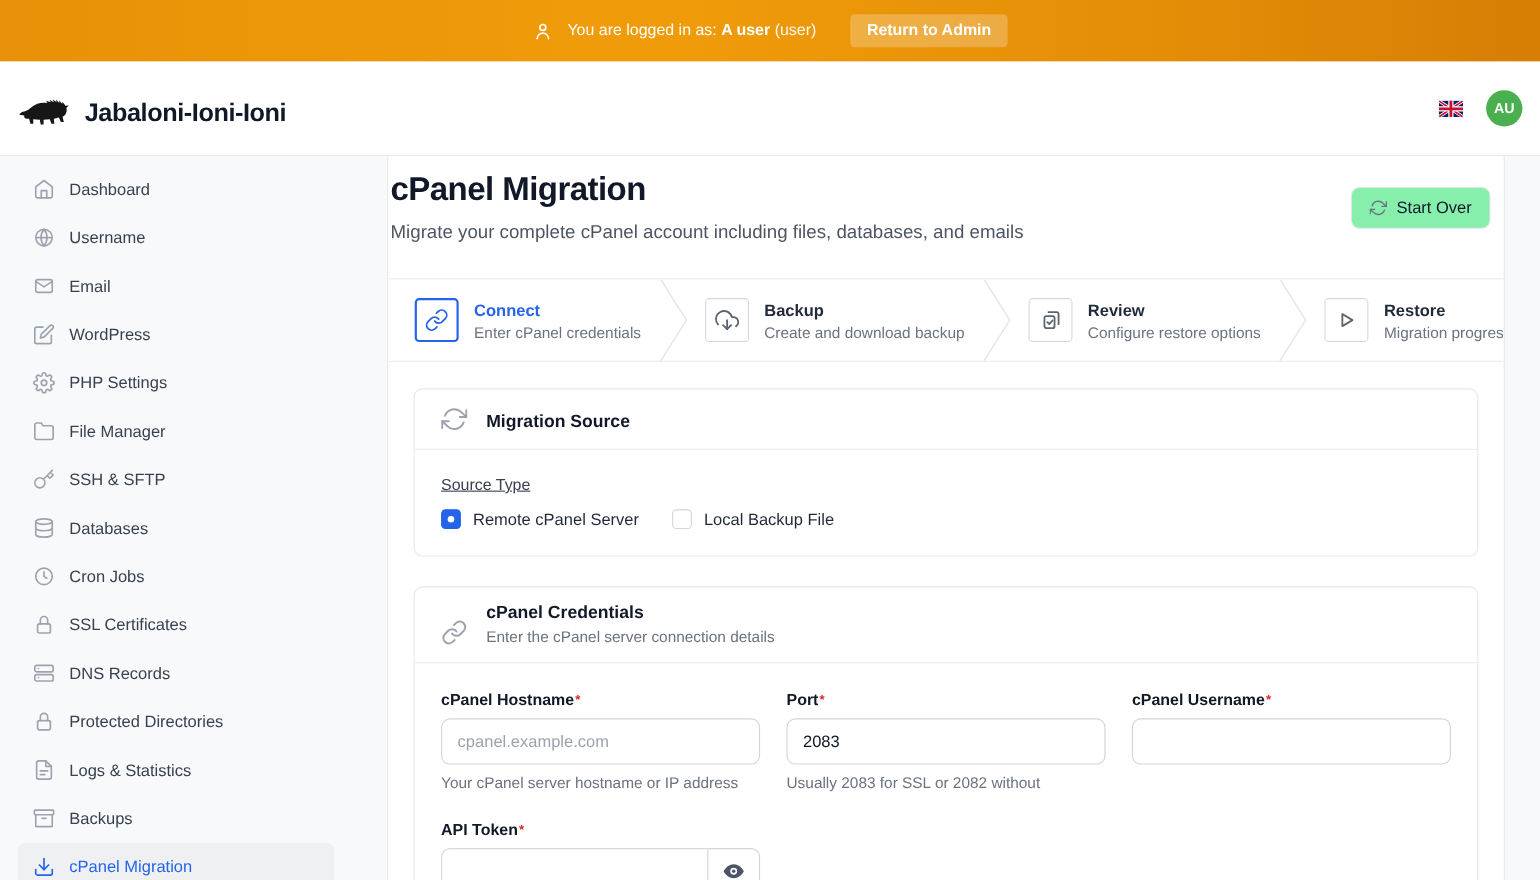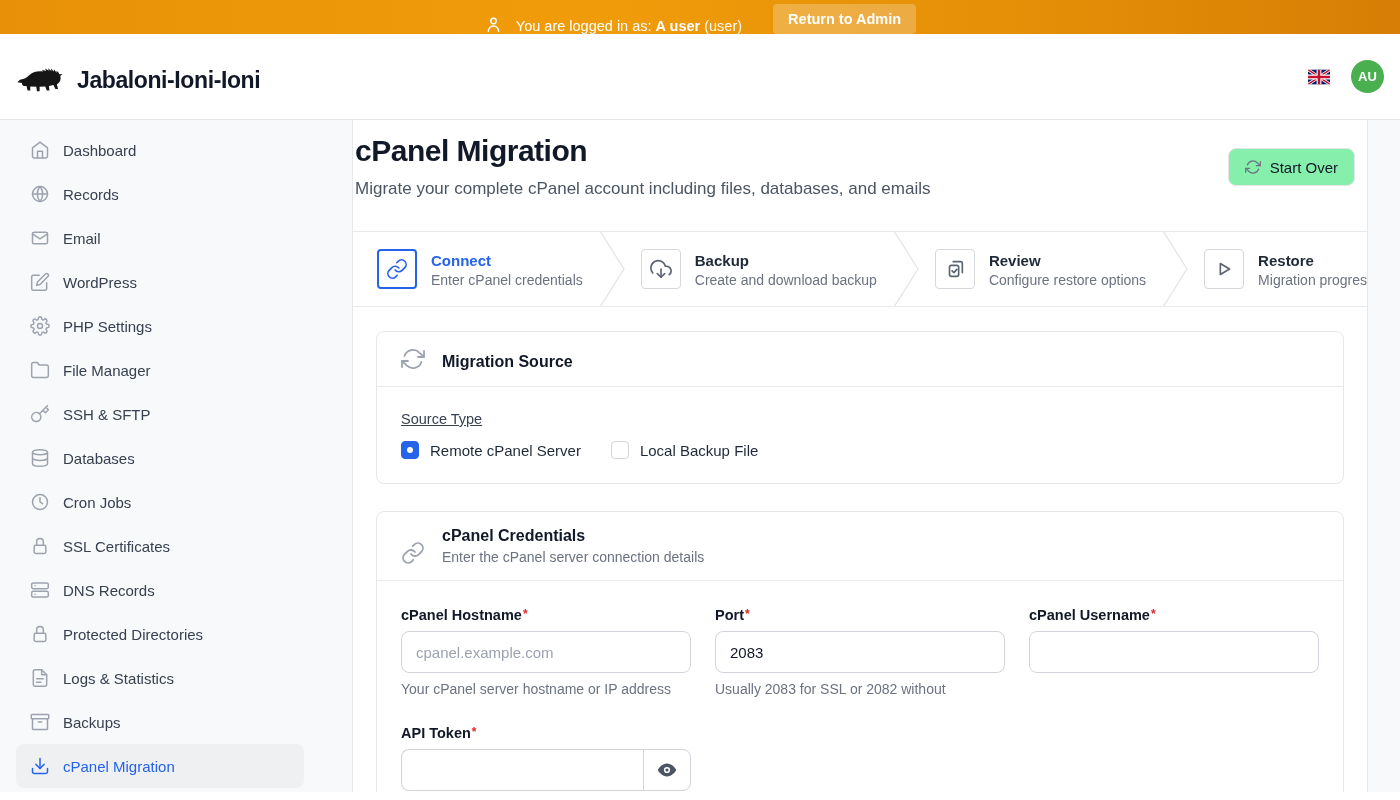--- a/index.html
+++ b/index.html
@@ -1,20 +1,20 @@
 <!DOCTYPE html>
 <html style="--accent: #2563EB; --avatar-green: #4AAF4F; --required-red: #E02424;"><head>
 <meta charset="utf-8">
 <style>
   * { margin:0; padding:0; box-sizing:border-box; }
   html,body { width:1400px; height:800px; overflow:hidden; background:#fff;
     font-family:"Liberation Sans", sans-serif; color:#111827; }
 
   
-  .topbar { height:34px; display:flex; align-items:flex-end; justify-content:center; gap:13px;
+  .topbar { height:56px; display:flex; align-items:center; justify-content:center; gap:13px;
     background:linear-gradient(90deg,#E89108 0%,#F09C0A 42%,#E48E07 75%,#D67E05 100%); color:#fff; }
   .topbar svg { width:19px; height:19px; stroke:#fff; }
   .topbar .msg { font-size:14.5px; }
   .topbar .msg b { font-weight:700; }
   .topbar .msg .role { opacity:.95; }
   .return-btn { margin-left:18px; padding:7px 15px; border:none; border-radius:4px;
     background:rgba(255,255,255,.24); color:#fff; font-size:14.5px; font-weight:600;
     font-family:inherit; cursor:pointer; }
 
   
@@ -133,21 +133,21 @@
           <path d="M9 21.5v-8h6v8"></path>
         </svg>
         <span>Dashboard</span>
       </div>
       <div class="side-item">
         <svg viewBox="0 0 24 24" fill="none" stroke="currentColor" stroke-width="1.8" stroke-linecap="round" stroke-linejoin="round">
           <circle cx="12" cy="12" r="9"></circle>
           <path d="M3 12h18"></path>
           <path d="M12 3a14 14 0 0 1 0 18M12 3a14 14 0 0 0 0 18"></path>
         </svg>
-        <span>Records</span>
+        <span>Username</span>
       </div>
       <div class="side-item">
         <svg viewBox="0 0 24 24" fill="none" stroke="currentColor" stroke-width="1.8" stroke-linecap="round" stroke-linejoin="round">
           <rect x="3" y="5" width="18" height="14" rx="2"></rect>
           <path d="m3 7 9 6 9-6"></path>
         </svg>
         <span>Email</span>
       </div>
       <div class="side-item">
         <svg viewBox="0 0 24 24" fill="none" stroke="currentColor" stroke-width="1.8" stroke-linecap="round" stroke-linejoin="round">

